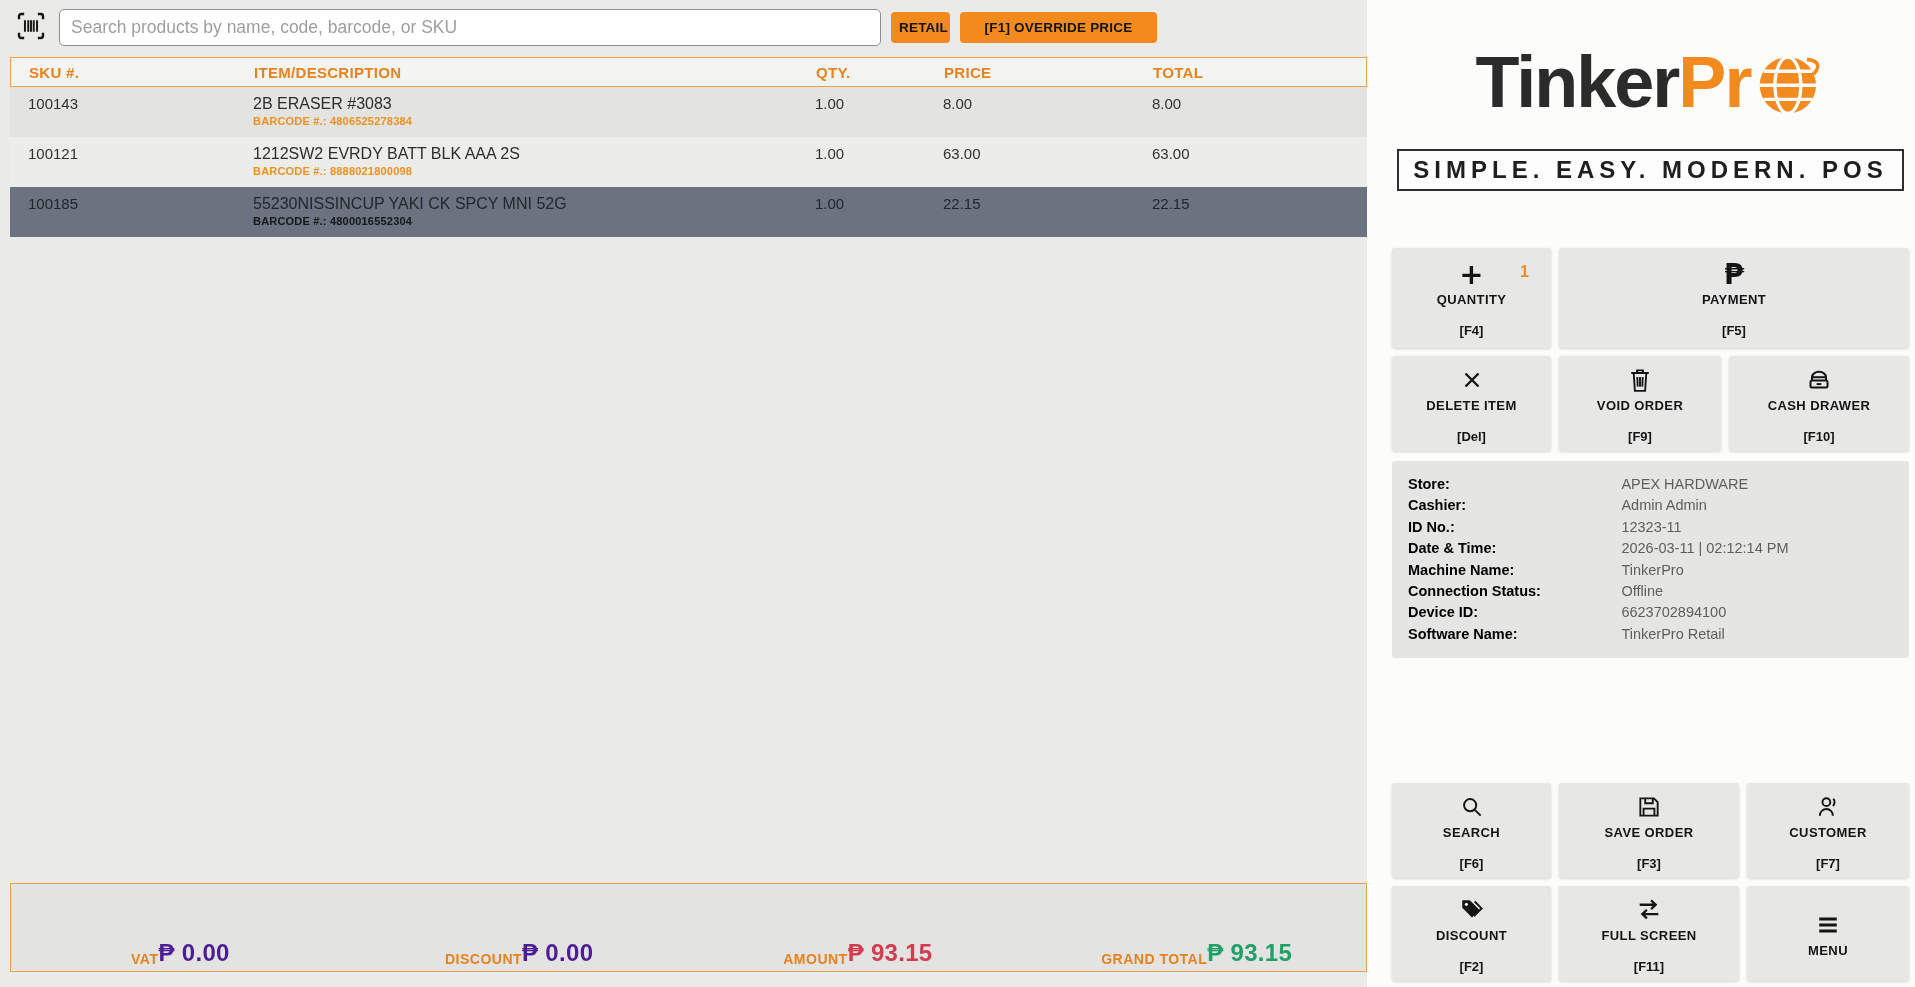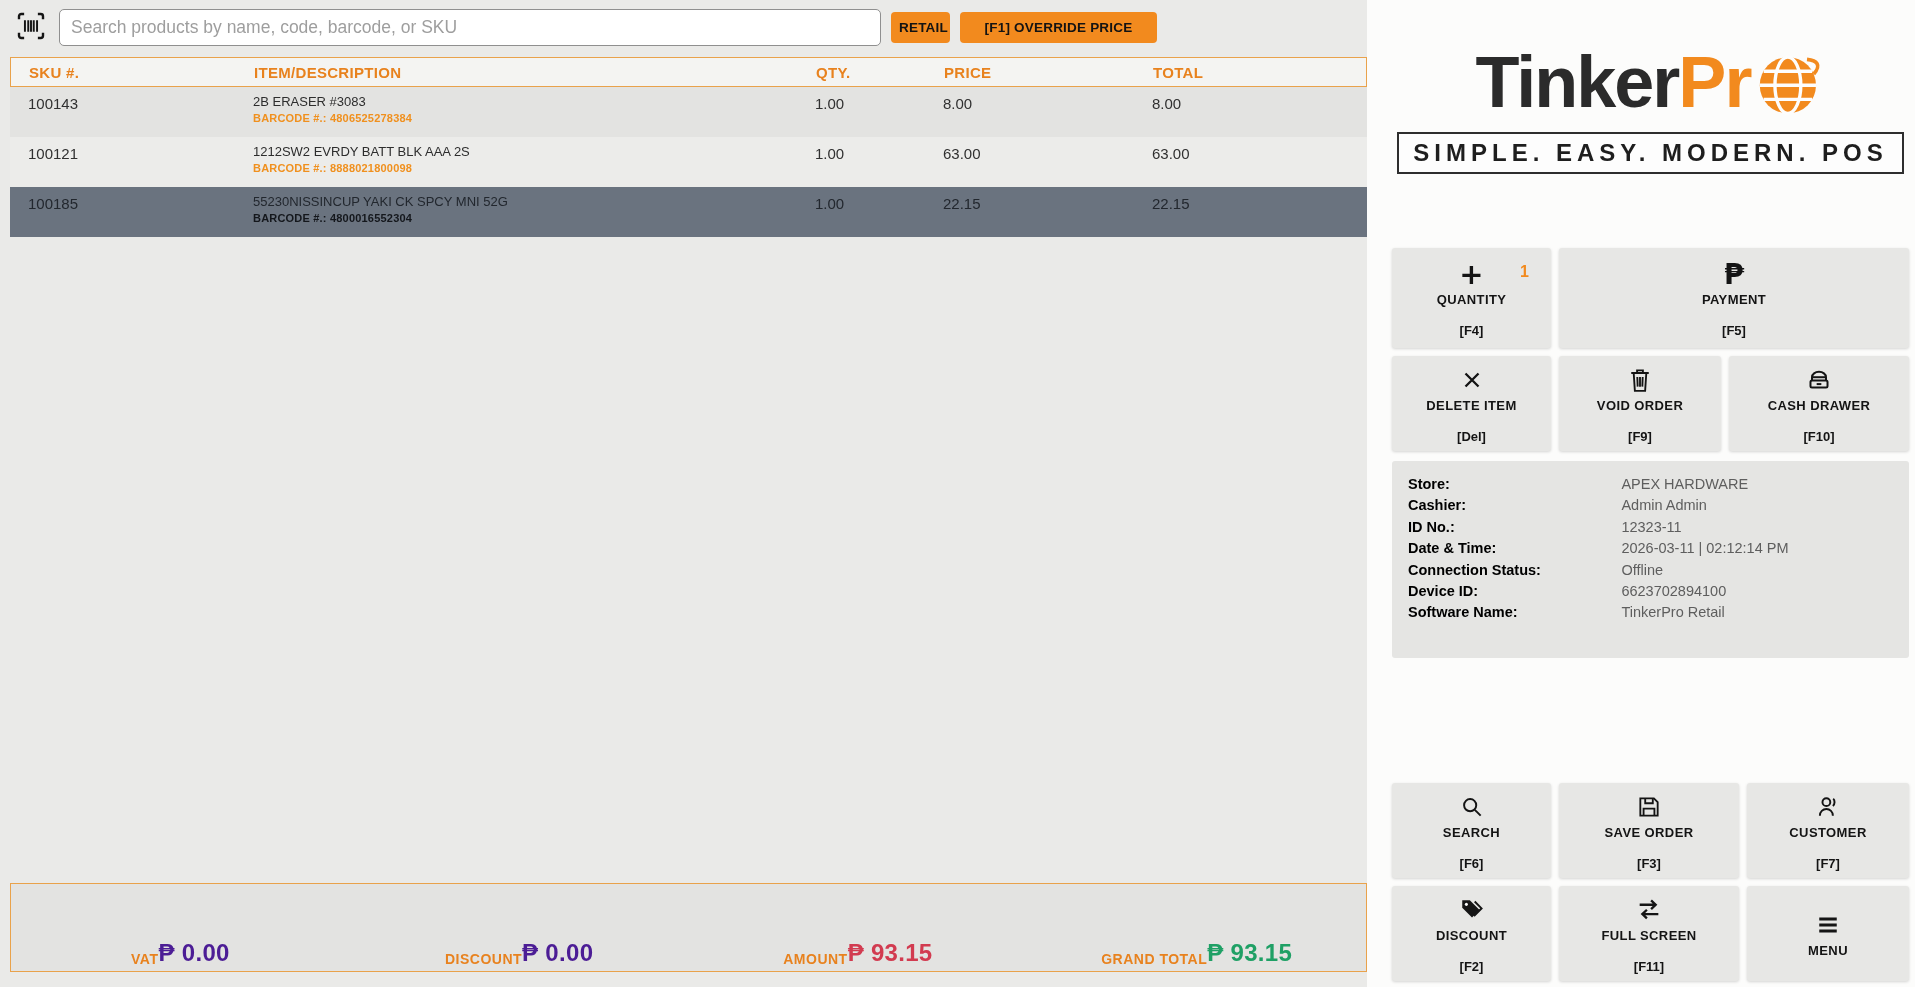--- a/index.html
+++ b/index.html
@@ -21,21 +21,21 @@
   .tgrid { display:grid; grid-template-columns:235px 562px 128px 209px 1fr; }
   .thead { height:30px; align-items:center; background:#F4F4F2; border:1px solid #E9A24B; }
   .th { color:#E8821E; font-weight:bold; font-size:15px; letter-spacing:.3px; padding-left:8px; }
   .th.first { padding-left:18px; }
   .trow { height:50px; padding-top:8px; cursor:pointer; }
   .trow.odd  { background:#E3E3E1; }
   .trow.even { background:#ECECEA; }
   .trow.selected { background:#6A737F; }
   .cell { font-size:15px; color:#303030; padding-left:8px; }
   .cell.sku { padding-left:18px; }
-  .item-name { font-size:13px; color:#2d2d2d; line-height:1.15; white-space:nowrap; }
+  .item-name { font-size:16px; color:#2d2d2d; line-height:1.15; white-space:nowrap; }
   .item-barcode { font-size:11px; font-weight:bold; color:#F0901E; margin-top:2px; letter-spacing:.2px; }
   .trow.selected .cell, .trow.selected .item-name { color:#22272e; }
   .trow.selected .item-barcode { color:#14171c; }
 
   .totals { position:absolute; left:10px; top:883px; width:1357px; height:89px; background:#E3E3E1; border:1px solid #E9A24B; display:flex; }
   .tot { flex:1; display:flex; flex-direction:row; align-items:flex-end; justify-content:center; padding-bottom:4px; }
   .tot-label { color:#E8821E; font-weight:bold; font-size:14px; letter-spacing:.5px; }
   .tot-value { font-size:24px; font-weight:bold; color:#4c1d95; margin-top:7px; letter-spacing:.3px; }
   .tot-value.red { color:#D23B50; }
   .tot-value.green { color:#1FA065; }
@@ -43,21 +43,21 @@
   
   .handle { position:absolute; left:1371px; top:477px; display:flex; flex-direction:column; gap:7px; cursor:grab; }
   .handle b { width:5px; height:5px; border-radius:50%; background:#161616; }
 
   
   .panel { position:absolute; left:1367px; top:0; width:548px; height:987px; background:#FCFCFB; }
   .logo-wrap { position:absolute; top:40px; left:25px; width:517px; text-align:center; }
   .logo-text { font-size:72px; font-weight:bold; letter-spacing:-2px; color:#2b2b2b; line-height:1.05; display:flex; align-items:center; justify-content:center; }
   .logo-text .orange { color:#F28A1E; }
   .globe { margin-left:3px; transform:translateY(7px); }
-  .tagline { display:inline-block; margin-top:6px; border:2px solid #2e2e2e; background:#FDFDFD; padding:5px 14px; font-size:24px; font-weight:bold; letter-spacing:5px; color:#1e1e1e; white-space:nowrap; }
+  .tagline { display:inline-block; margin-top:23px; border:2px solid #2e2e2e; background:#FDFDFD; padding:5px 14px; font-size:24px; font-weight:bold; letter-spacing:5px; color:#1e1e1e; white-space:nowrap; }
 
   .grid { position:absolute; left:25px; width:517px; display:grid; gap:8px; }
   .grid-top { top:248px; grid-template-columns:159px 162px 1fr; grid-template-rows:100px 95px; }
   .grid-bot { top:783px; grid-template-columns:159px 180px 1fr; grid-template-rows:95px 95px; }
   .act { background:#E7E7E5; border:none; border-radius:3px; box-shadow:0 1px 3px rgba(0,0,0,.16); display:flex; flex-direction:column; align-items:center; justify-content:center; cursor:pointer; position:relative; font-family:inherit; }
   .act .ic { height:32px; display:flex; align-items:center; justify-content:center; margin-bottom:2px; }
   .act .glyph { font-size:29px; font-weight:bold; color:#141414; line-height:1; font-family:"DejaVu Sans","Liberation Sans",sans-serif; }
   .act .lbl { font-size:13px; font-weight:bold; color:#141414; letter-spacing:.4px; }
   .act .sc  { font-size:13px; font-weight:bold; color:#141414; margin-top:16px; }
   .badge { position:absolute; top:15px; right:22px; color:#F28A1E; font-weight:bold; font-size:16px; }
@@ -238,20 +238,24 @@
       </div>
       <div class="info-row">
         <span class="info-label">ID No.:</span>
         <span class="info-value">12323-11</span>
       </div>
       <div class="info-row">
         <span class="info-label">Date &amp; Time:</span>
         <span class="info-value">2026-03-11  | 02:12:14 PM</span>
       </div>
       <div class="info-row">
+        <span class="info-label">Machine Name:</span>
+        <span class="info-value">TinkerPro</span>
+      </div>
+      <div class="info-row">
         <span class="info-label">Connection Status:</span>
         <span class="info-value">Offline</span>
       </div>
       <div class="info-row">
         <span class="info-label">Device ID:</span>
         <span class="info-value">6623702894100</span>
       </div>
       <div class="info-row">
         <span class="info-label">Software Name:</span>
         <span class="info-value">TinkerPro Retail</span>

